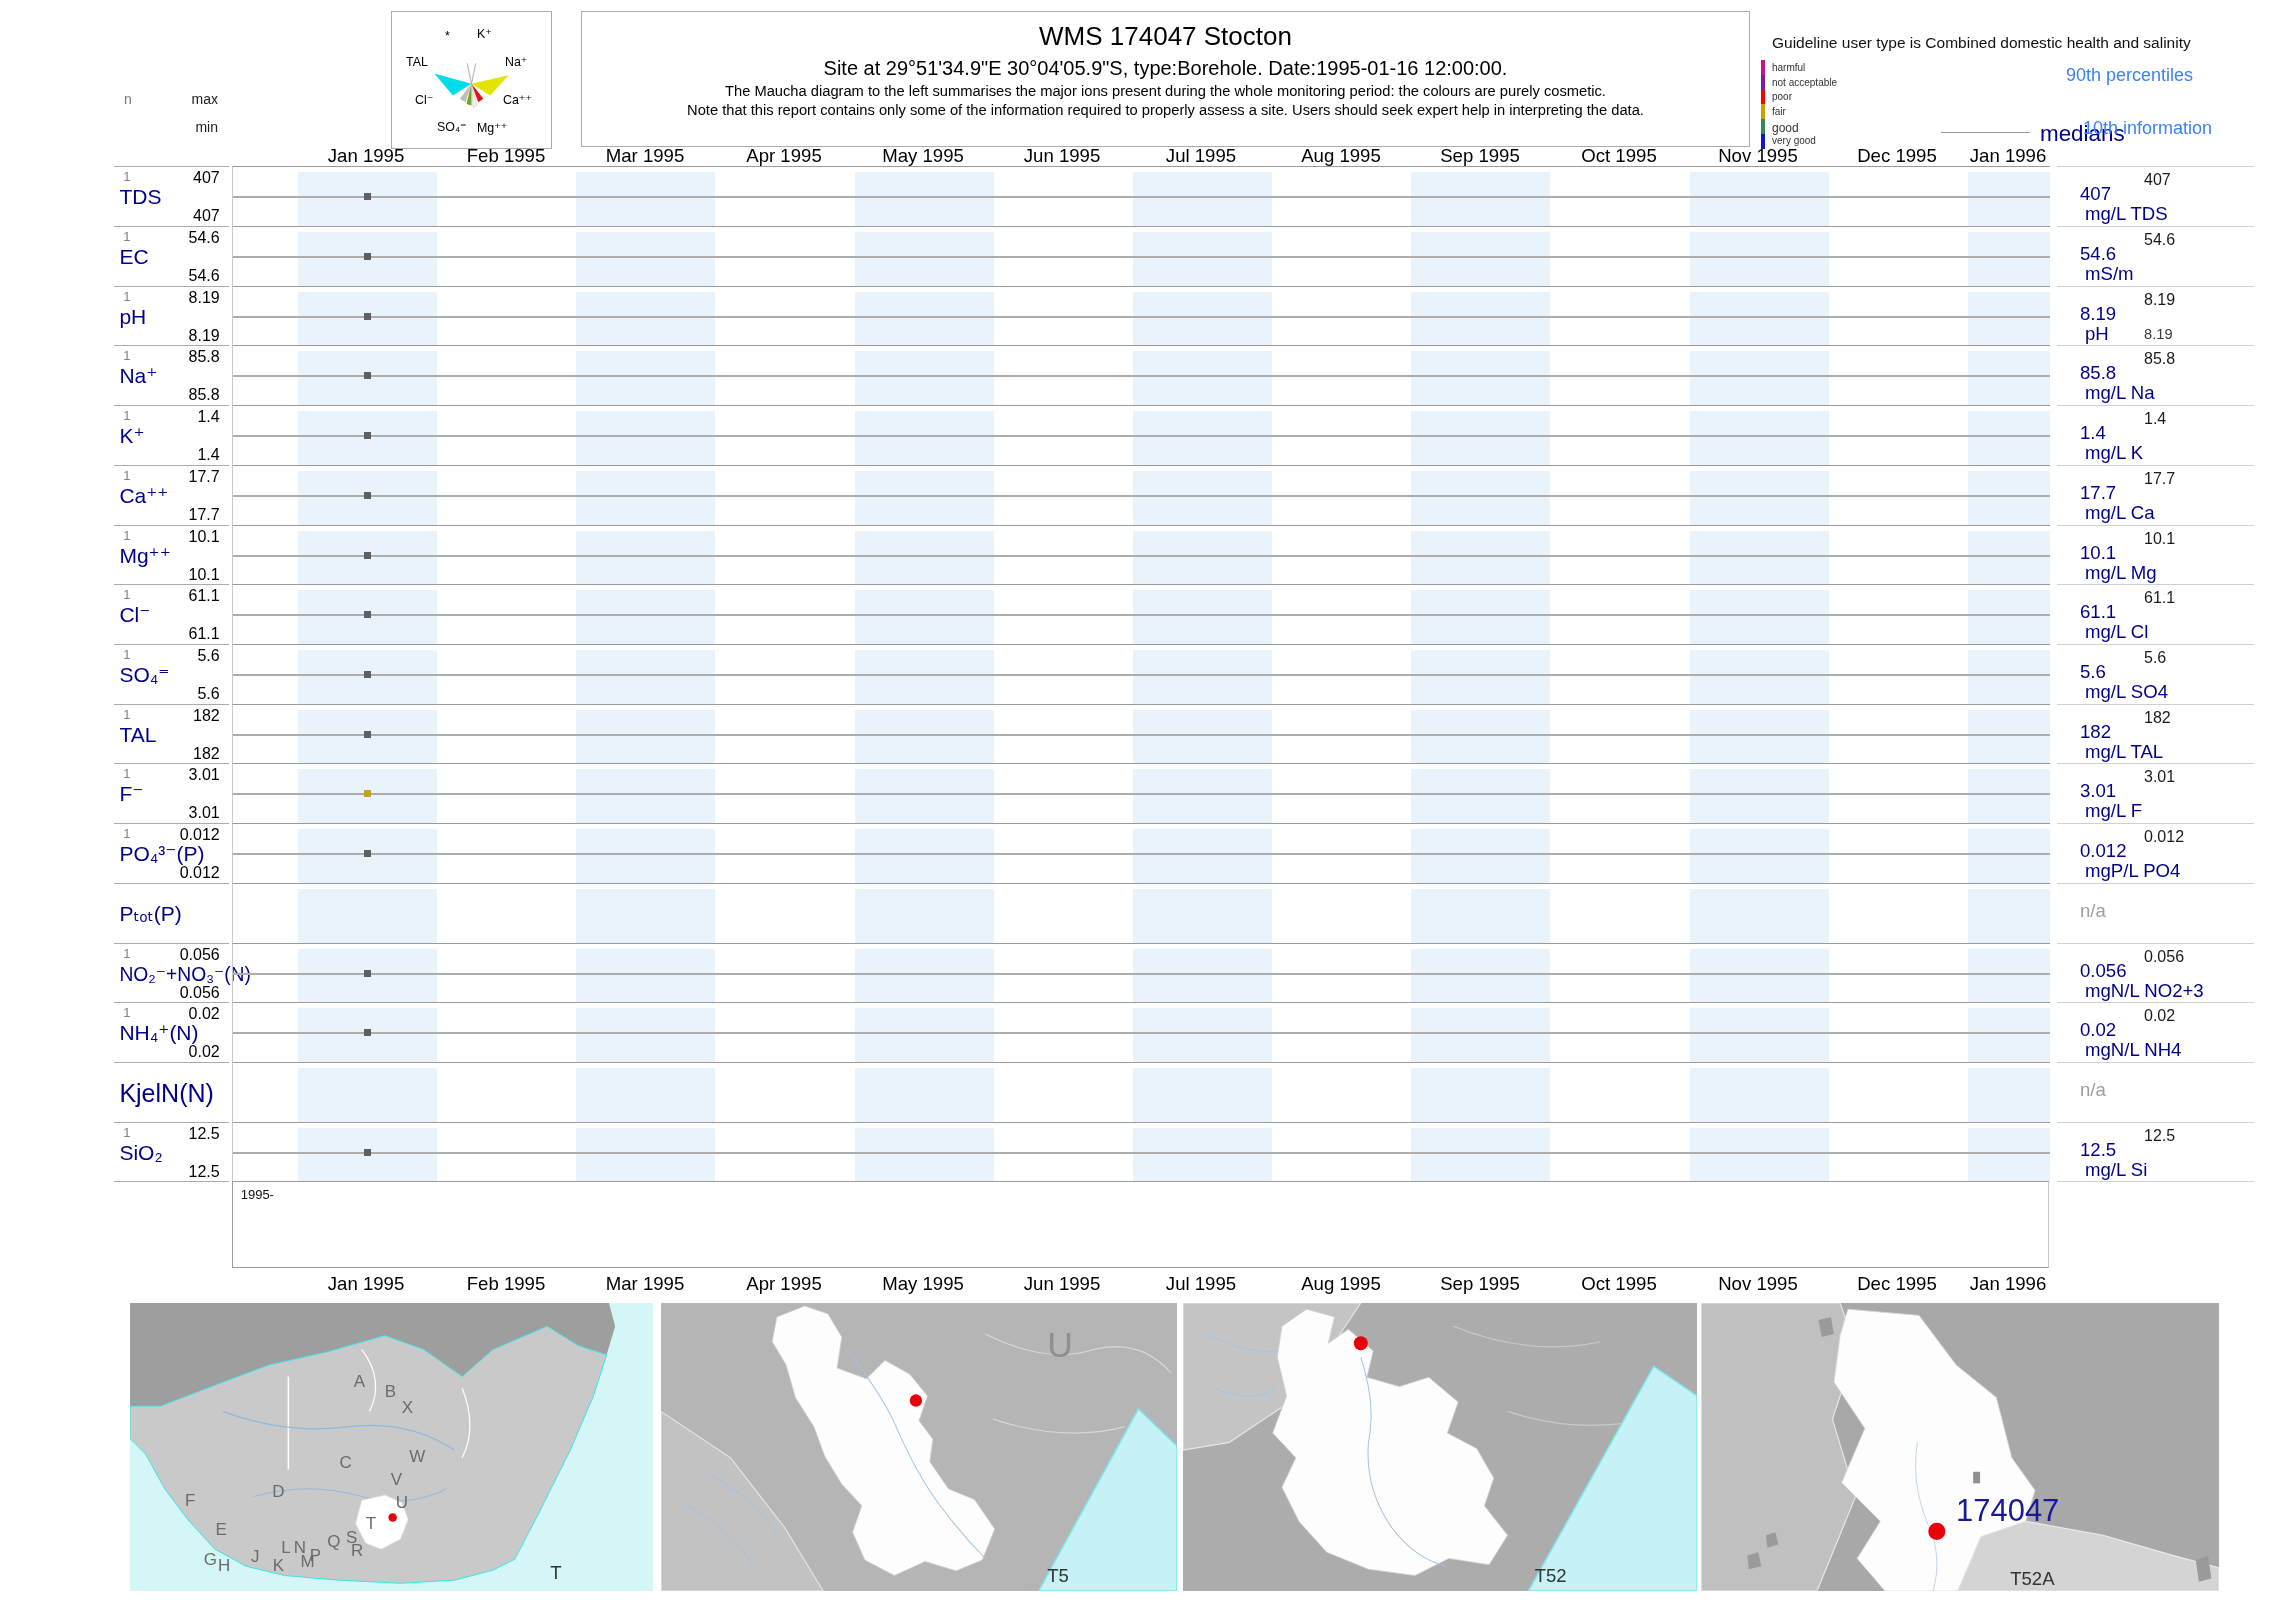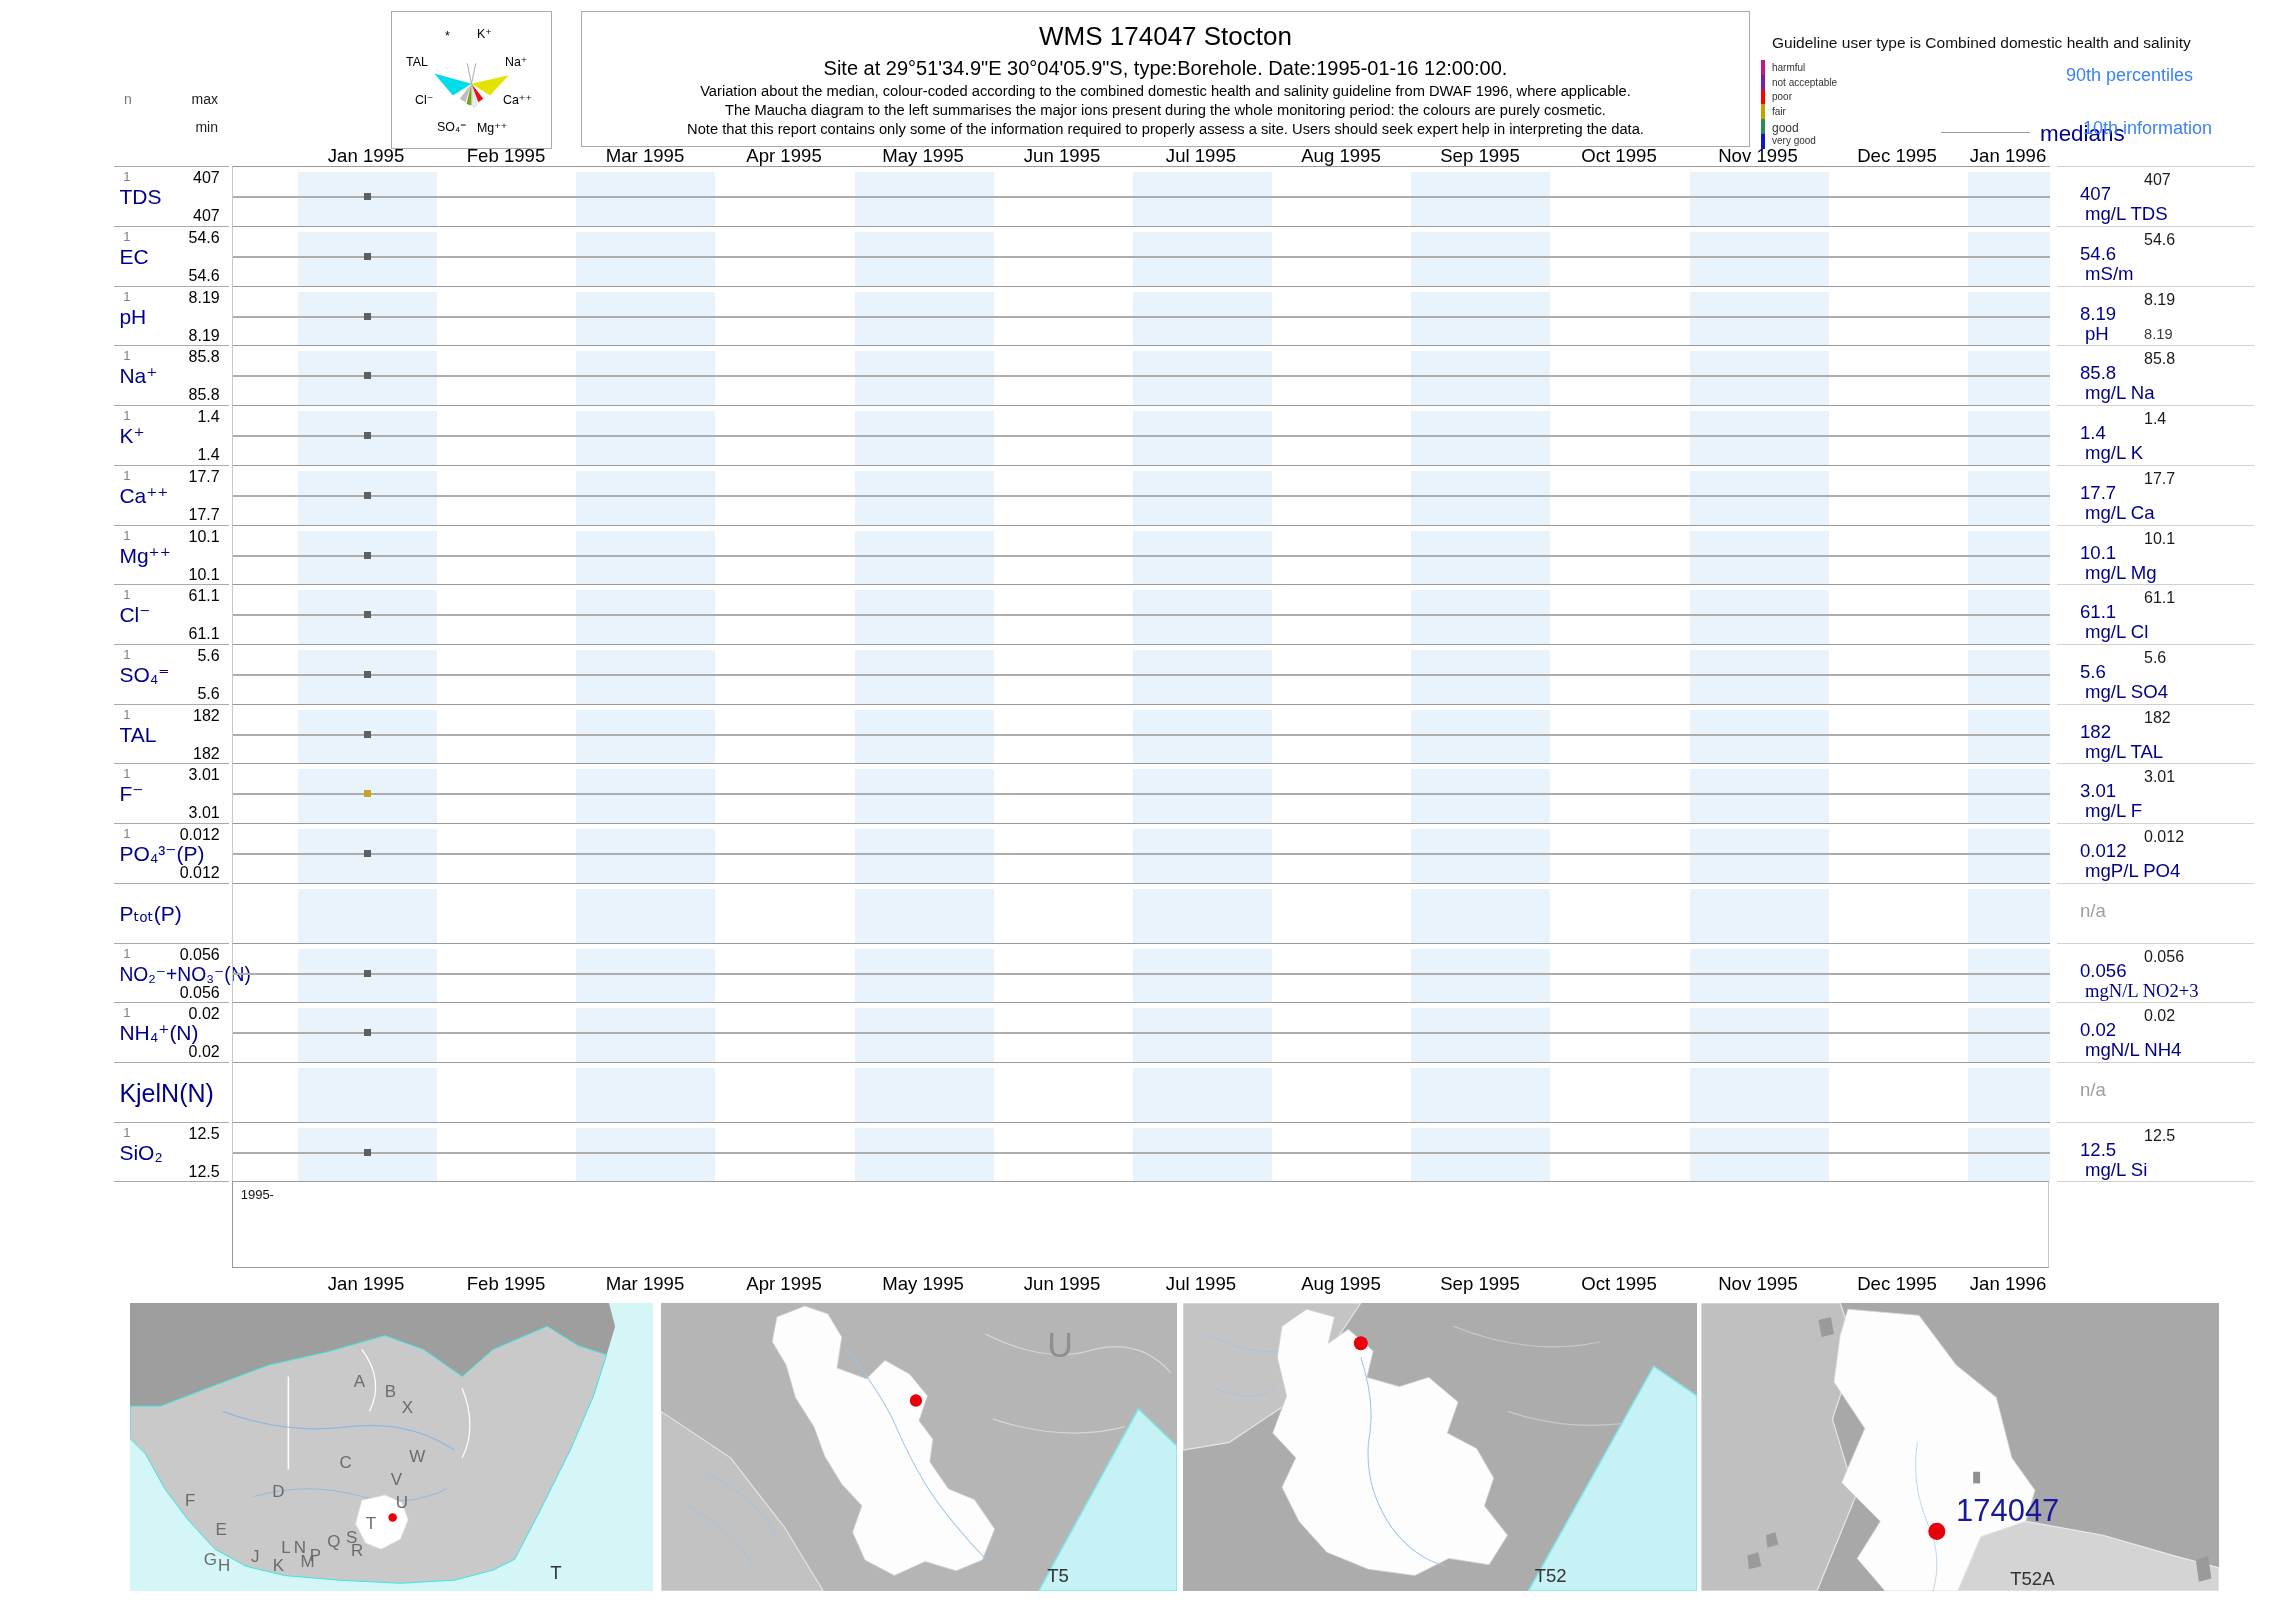--- a/index.html
+++ b/index.html
@@ -43,21 +43,20 @@
       <polygon points="50,28 36,46 43,50" fill="#BDBDBD"></polygon>
       <polygon points="50,28 44,52 50,54" fill="#6FA520"></polygon>
       <polygon points="50,28 58,50 64,46" fill="#E81010"></polygon>
       <polygon points="50,28 52,56 56,54" fill="#f6f6f6" stroke="#aaa" stroke-width="0.5"></polygon>
     </svg>
   </div>
 
   <div class="hdr-box" style="left:581px;top:10.8px;width:1169px;height:136px;padding-top:9.3px;box-sizing:border-box;">
     <div class="title-line">WMS 174047  Stocton</div>
     <div class="subtitle-line">Site at 29°51'34.9"E 30°04'05.9"S, type:Borehole. Date:1995-01-16 12:00:00.</div>
-    <div class="note-line">Variation about the median,  colour-coded according to the combined domestic health and salinity guideline from DWAF 1996, where applicable.</div>
     <div class="note-line">The Maucha diagram to the left summarises the major ions present during the whole monitoring period: the colours are purely cosmetic.</div>
     <div class="note-line">Note that this report contains only some of the information required to properly assess a site. Users should seek expert help in interpreting the data.</div>
   </div>
 
   <div class="guide-title">Guideline user type is Combined domestic health and salinity</div>
   <div id="guide-classes">
       <div style="position: absolute; left: 1761px; top: 60px; width: 3.9px; height: 14.7px; background: rgb(199, 21, 133);"></div>
       <span style="position: absolute; left: 1772px; top: 62px; font-size: 10px; color: rgb(51, 51, 51); white-space: nowrap;">harmful</span>
       <div style="position: absolute; left: 1761px; top: 75px; width: 3.9px; height: 14.7px; background: rgb(123, 31, 162);"></div>
       <span style="position: absolute; left: 1772px; top: 77px; font-size: 10px; color: rgb(51, 51, 51); white-space: nowrap;">not acceptable</span>
@@ -404,21 +403,21 @@
         <div style="position: absolute; left: 900px; top: 5.4px; width: 139px; height: 54px; background: rgb(233, 243, 252);"></div>
         <div style="position: absolute; left: 1178px; top: 5.4px; width: 139px; height: 54px; background: rgb(233, 243, 252);"></div>
         <div style="position: absolute; left: 1457px; top: 5.4px; width: 139px; height: 54px; background: rgb(233, 243, 252);"></div>
         <div style="position: absolute; left: 1735px; top: 5.4px; width: 82px; height: 54px; background: rgb(233, 243, 252);"></div>
         <div style="position: absolute; left: 0px; top: 29px; width: 100%; height: 1.5px; background: rgb(173, 173, 173);"></div>
         <div style="position: absolute; left: 131px; top: 26px; width: 7px; height: 7px; background: rgb(95, 95, 95);"></div>
       </div>
       <div style="position: absolute; left: 2057px; top: 943px; width: 197px; height: 60px; border-top: 0.8px solid rgb(208, 208, 208);">
         <span style="position: absolute; left: 87px; top: 3.9px; font-size: 16px; color: rgb(26, 26, 26); white-space: nowrap;">0.056</span>
         <span style="position: absolute; left: 23px; top: 16px; font-size: 18.6px; color: rgb(0, 0, 139); white-space: nowrap;">0.056</span>
-        <span style="position: absolute; left: 28px; top: 36px; font-size: 18.6px; color: rgb(0, 0, 139); white-space: nowrap; font-family: Liberation Serif, serif;">mgN/L NO2+3</span>
+        <span style="position: absolute; left: 28px; top: 36px; font-size: 18.6px; color: rgb(0, 0, 139); white-space: nowrap;">mgN/L NO2+3</span>
       </div>
       <div style="position: absolute; left: 114px; top: 1002px; width: 115px; height: 60px; border-top: 0.8px solid rgb(171, 171, 171);">
         <span style="position: absolute; left: 9.3px; top: 2.3px; font-size: 13px; color: rgb(128, 128, 128); white-space: nowrap;">1</span>
         <span style="position: absolute; right: 9.3px; top: 2.3px; font-size: 16px; white-space: nowrap;">0.02</span>
         <span style="position: absolute; left: 5.4px; top: 50%; transform: translateY(-50%); font-size: 21px; color: rgb(0, 0, 139); white-space: nowrap;">NH₄⁺(N)</span>
         <span style="position: absolute; right: 9.3px; bottom: 2.3px; font-size: 16px; white-space: nowrap;">0.02</span>
       </div>
       <div style="position: absolute; left: 232px; top: 1002px; width: 1817px; height: 60px; border-top: 0.8px solid rgb(154, 154, 154); border-left: 0.8px solid rgb(200, 200, 200); overflow: hidden;">
         <div style="position: absolute; left: 65px; top: 5.4px; width: 139px; height: 54px; background: rgb(233, 243, 252);"></div>
         <div style="position: absolute; left: 343px; top: 5.4px; width: 139px; height: 54px; background: rgb(233, 243, 252);"></div>

